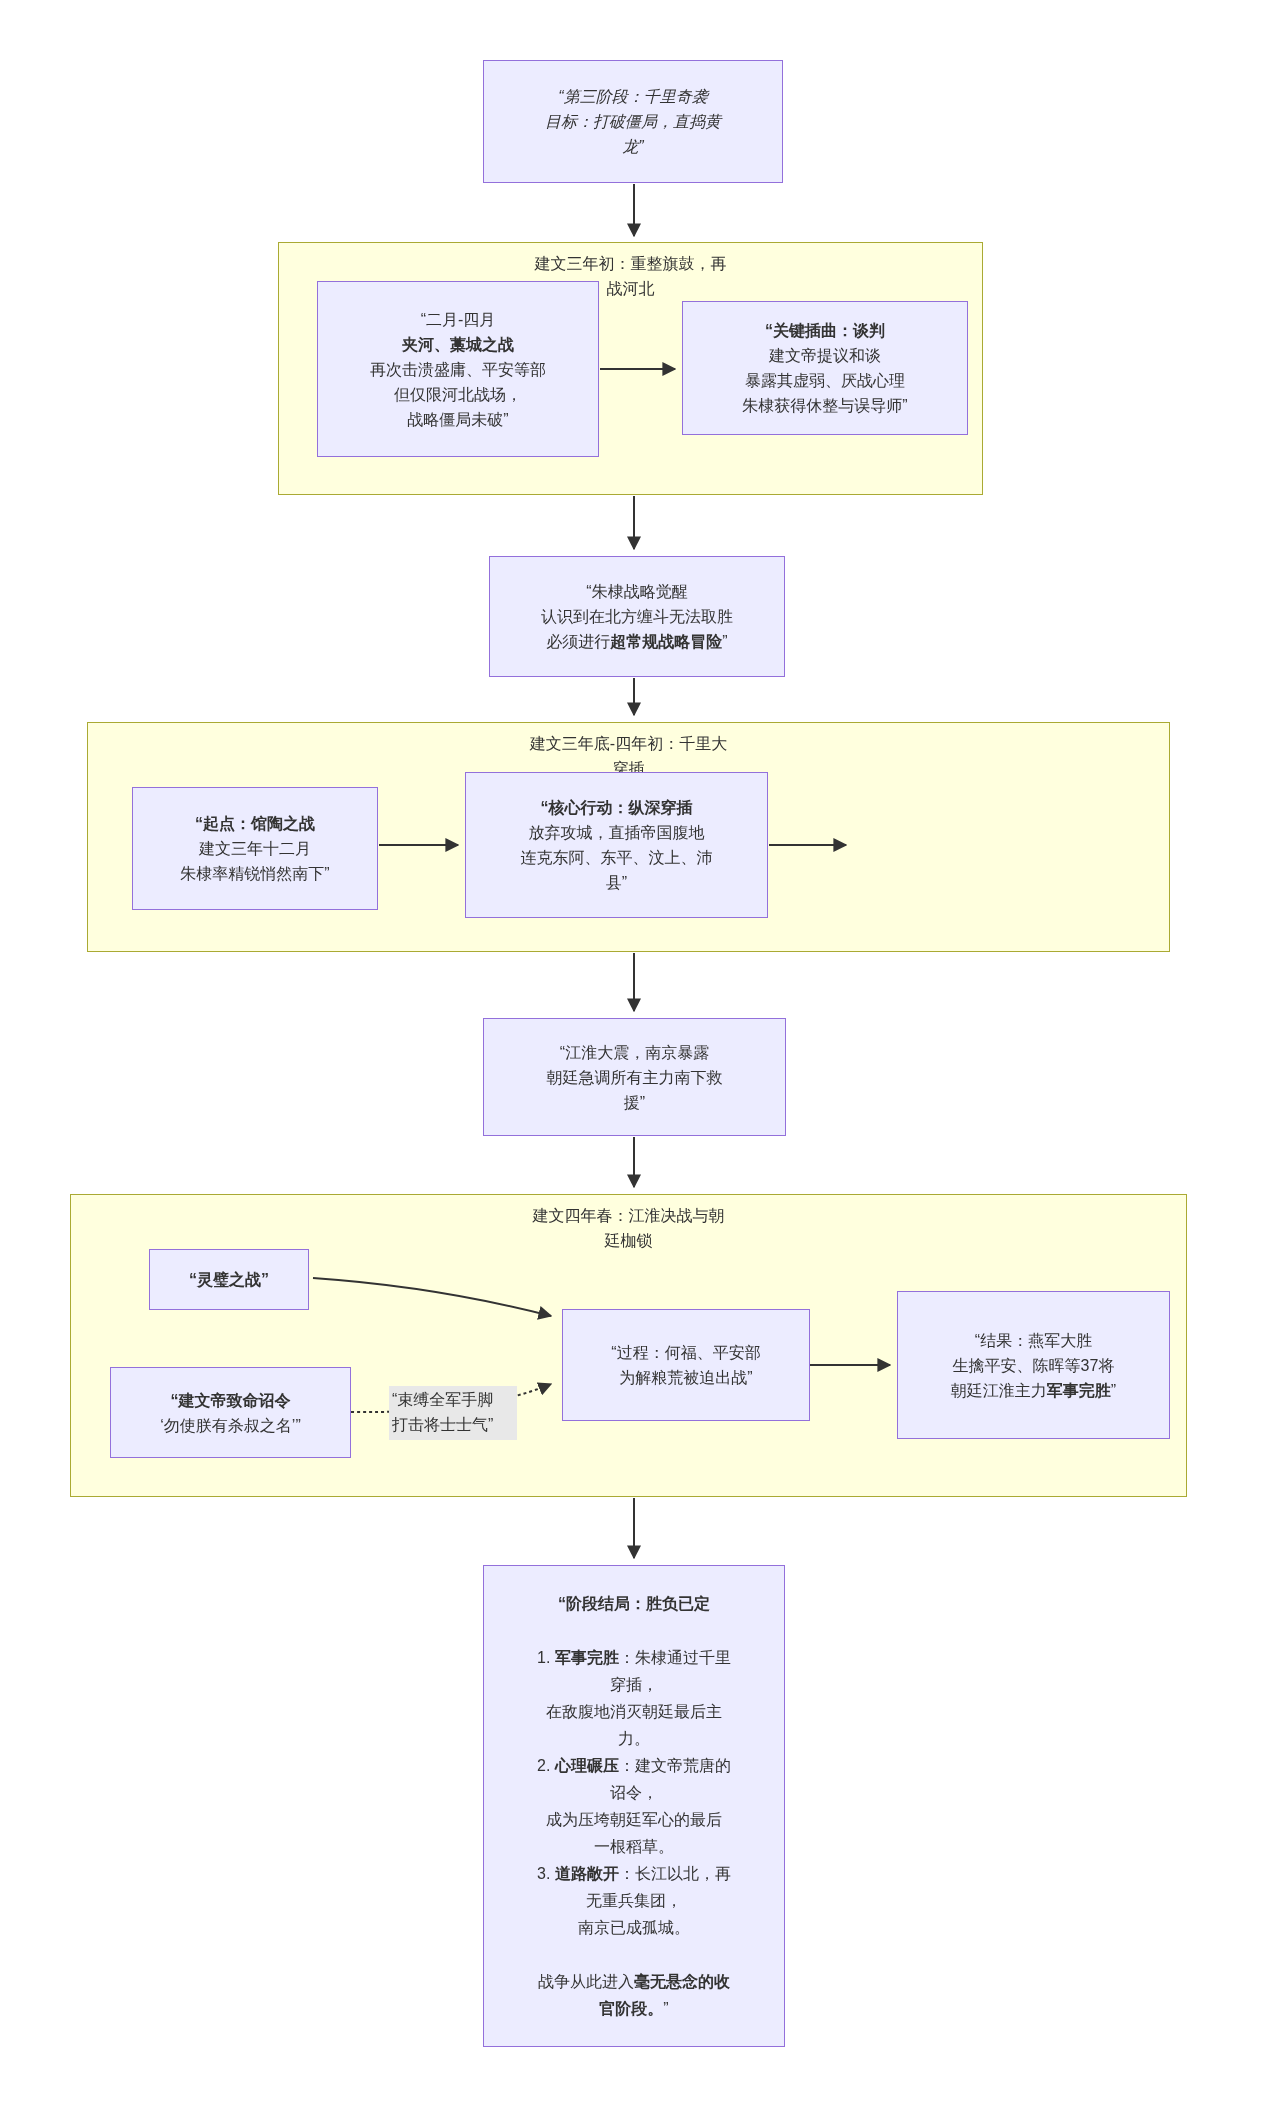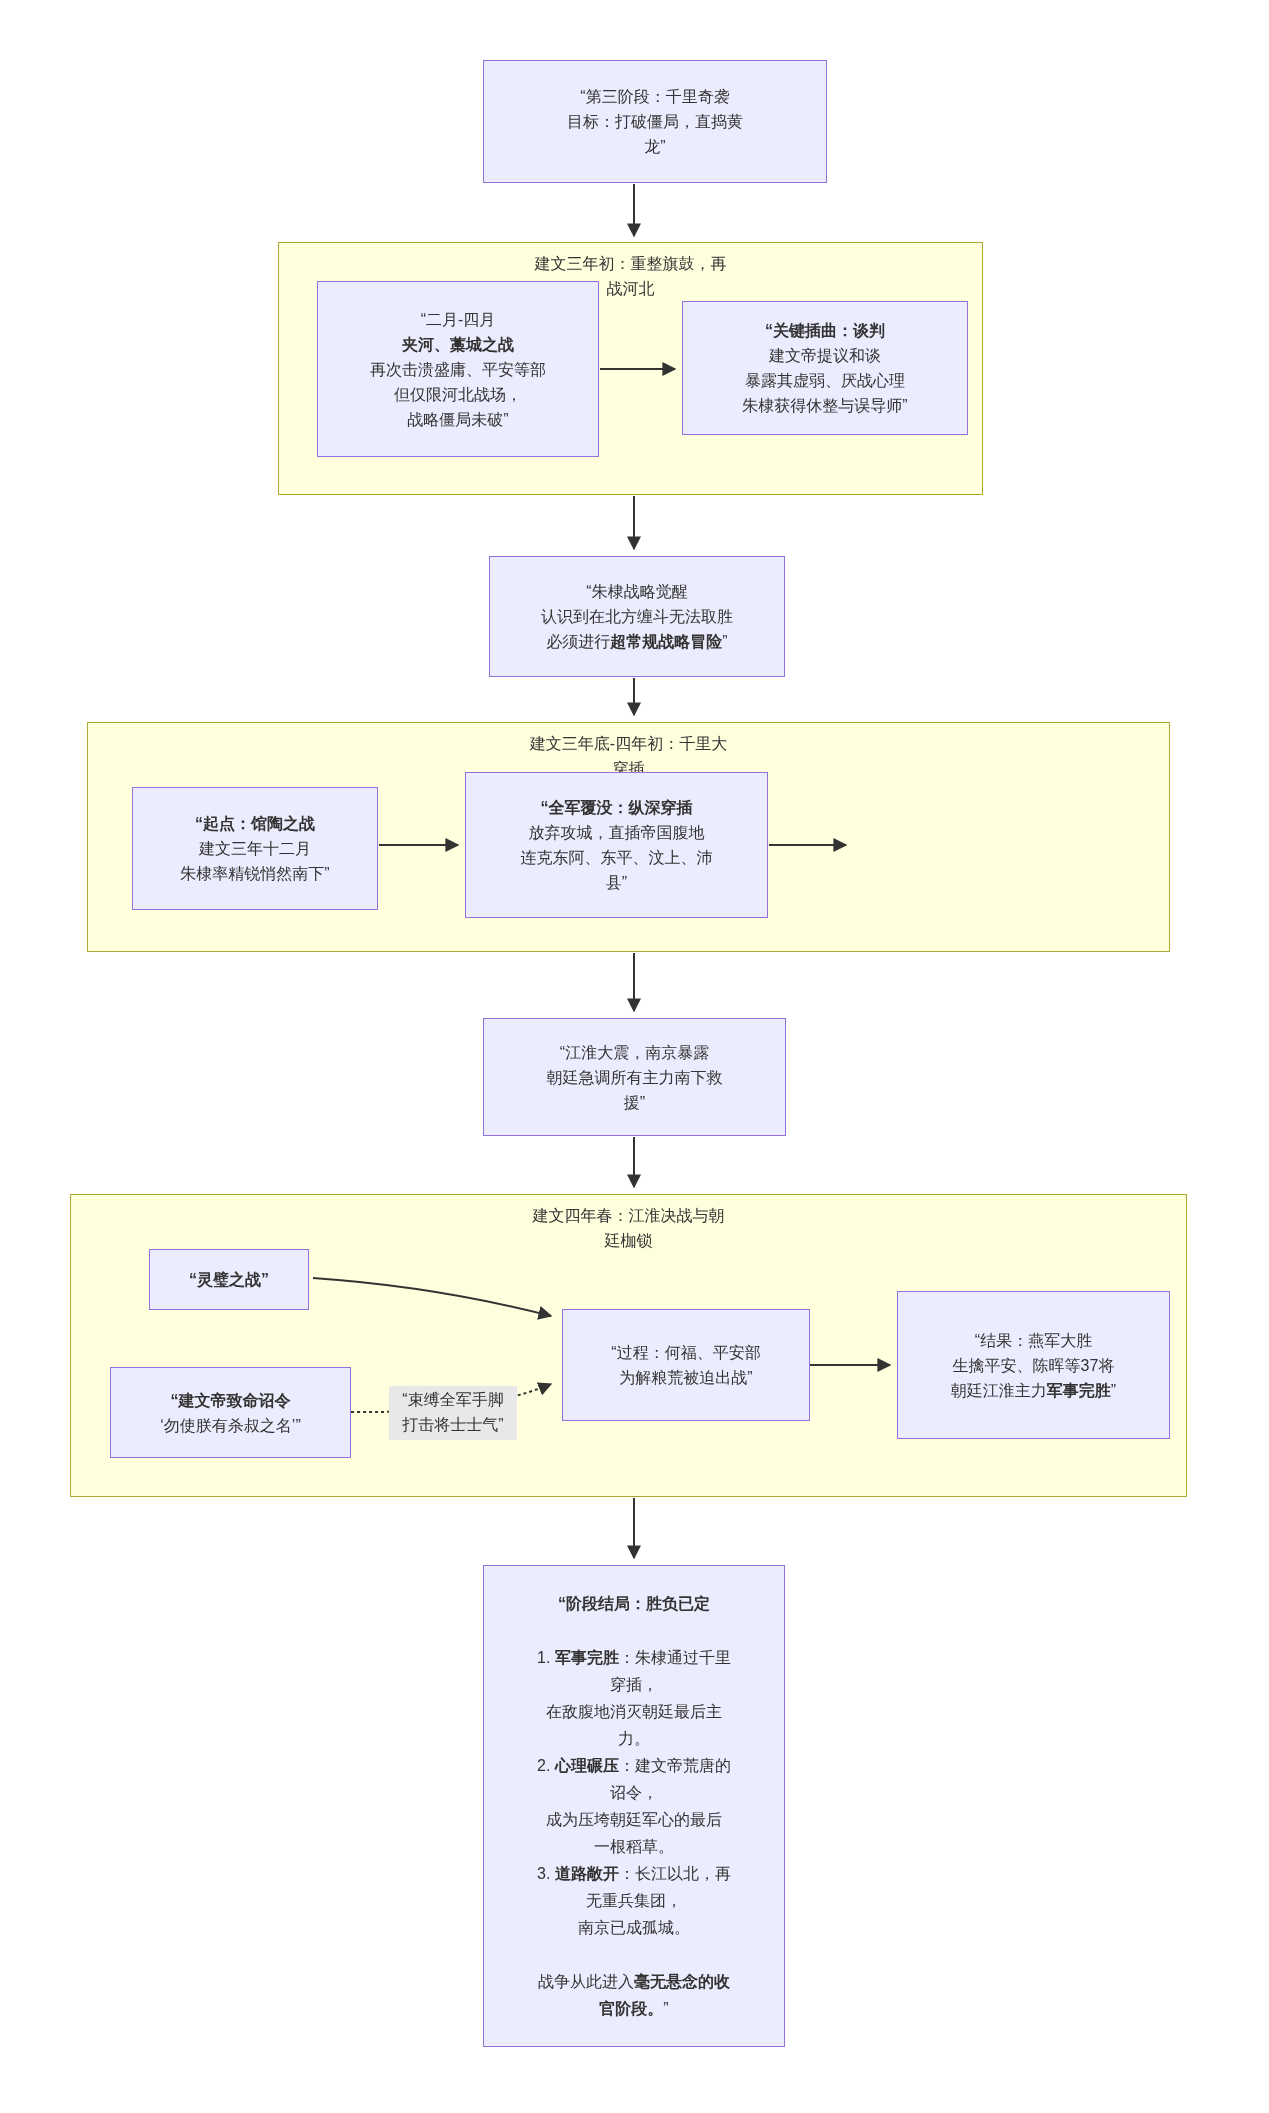--- a/index.html
+++ b/index.html
@@ -24,21 +24,21 @@
     text-align:center;font-size:16px;line-height:25px;color:var(--text);
     padding:6px 10px;
   }
   .node.big{line-height:27px;}
   .edges{position:absolute;left:0;top:0;z-index:2;}
   .edge{stroke:var(--edge);stroke-width:2;fill:none;}
   .edge.dotted{stroke-dasharray:3 3;}
   #arrowhead path{fill:var(--edge);}
   .edge-label{
     position:absolute;z-index:3;background:var(--label-bg);
-    font-size:16px;line-height:25px;text-align:center;color:var(--text);
+    font-size:16px;line-height:25px;color:var(--text);
     padding:1px 3px;box-sizing:border-box;
   }
   strong{font-weight:bold;}
 </style>
 </head>
 <body>
 
 <div id="canvas">
 
   <div class="subgraph" style="left:278px;top:242px;width:705px;height:253px;">
@@ -66,42 +66,42 @@
     <path class="edge" d="M379 845 L458 845" marker-end="url(#arrowhead)"></path>
     <path class="edge" d="M769 845 L846 845" marker-end="url(#arrowhead)"></path>
     <path class="edge" d="M634 953 L634 1011" marker-end="url(#arrowhead)"></path>
     <path class="edge" d="M634 1137 L634 1187" marker-end="url(#arrowhead)"></path>
     <path class="edge" d="M313 1278 C400 1284 485 1299 551 1316" marker-end="url(#arrowhead)"></path>
     <path class="edge dotted" d="M351 1412 C430 1413 498 1406 551 1384" marker-end="url(#arrowhead)"></path>
     <path class="edge" d="M810 1365 L890 1365" marker-end="url(#arrowhead)"></path>
     <path class="edge" d="M634 1498 L634 1558" marker-end="url(#arrowhead)"></path>
   </svg>
 
-  <div class="node" style="left:483px;top:60px;width:344px;height:123px;">
+  <div class="node" style="left:483px;top:60px;width:300px;height:123px;font-style:italic;">
     <div>“第三阶段：千里奇袭<br>目标：打破僵局，直捣黄<br>龙”</div>
   </div>
 
   <div class="node" style="left:317px;top:281px;width:282px;height:176px;">
     <div>“二月-四月<br><strong>夹河、藁城之战</strong><br>再次击溃盛庸、平安等部<br>但仅限河北战场，<br>战略僵局未破”</div>
   </div>
 
   <div class="node" style="left:682px;top:301px;width:286px;height:134px;">
     <div><strong>“关键插曲：谈判</strong><br>建文帝提议和谈<br>暴露其虚弱、厌战心理<br>朱棣获得休整与误导师”</div>
   </div>
 
   <div class="node" style="left:489px;top:556px;width:296px;height:121px;">
     <div>“朱棣战略觉醒<br>认识到在北方缠斗无法取胜<br>必须进行<strong>超常规战略冒险</strong>”</div>
   </div>
 
   <div class="node" style="left:132px;top:787px;width:246px;height:123px;">
     <div><strong>“起点：馆陶之战</strong><br>建文三年十二月<br>朱棣率精锐悄然南下”</div>
   </div>
 
   <div class="node" style="left:465px;top:772px;width:303px;height:146px;">
-    <div><strong>“全军覆没：纵深穿插</strong><br>放弃攻城，直插帝国腹地<br>连克东阿、东平、汶上、沛<br>县”</div>
+    <div><strong>“核心行动：纵深穿插</strong><br>放弃攻城，直插帝国腹地<br>连克东阿、东平、汶上、沛<br>县”</div>
   </div>
 
 
   <div class="node" style="left:483px;top:1018px;width:303px;height:118px;">
     <div>“江淮大震，南京暴露<br>朝廷急调所有主力南下救<br>援”</div>
   </div>
 
   <div class="node" style="left:149px;top:1249px;width:160px;height:61px;">
     <div><strong>“灵璧之战”</strong></div>
   </div>

